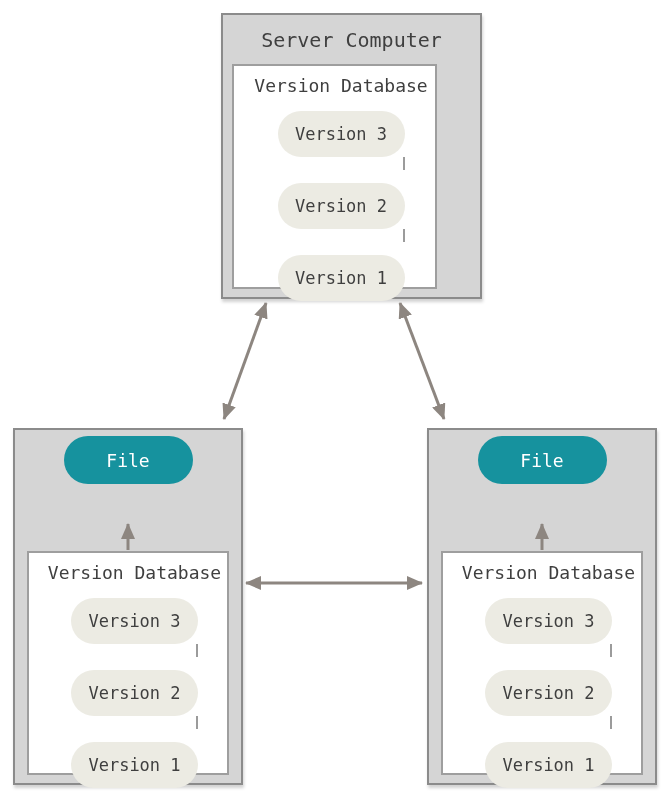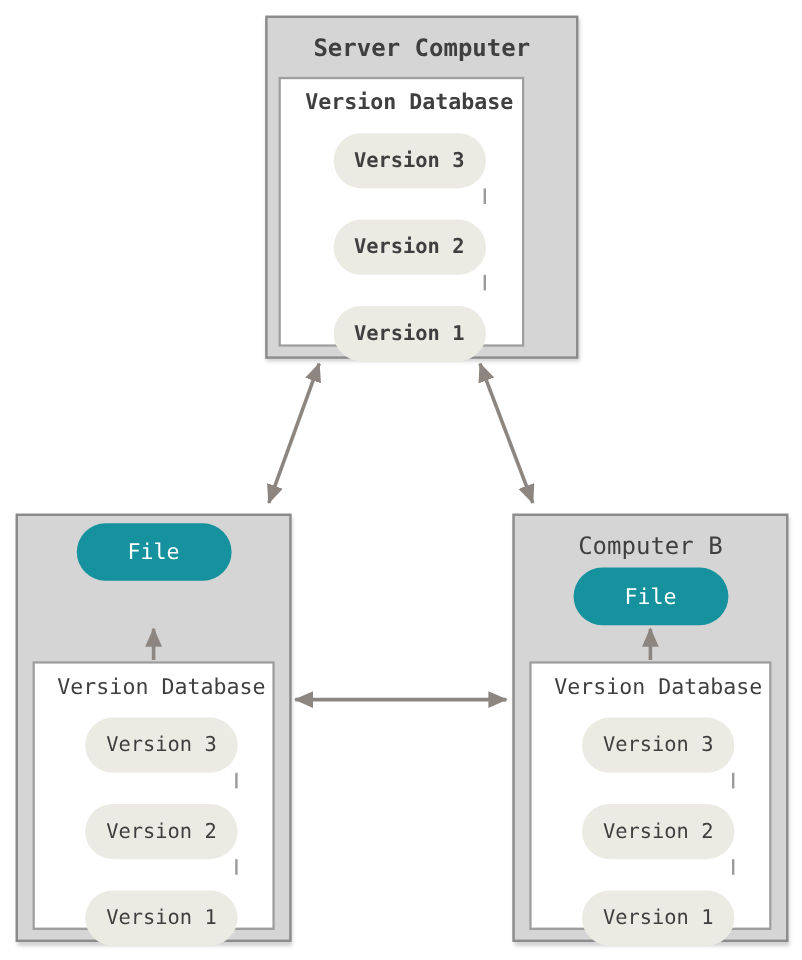--- a/index.html
+++ b/index.html
@@ -27,21 +27,21 @@
     height: 800px;
     background: var(--background);
     overflow: hidden;
   }
   .outer-box {
     position: absolute;
     background: var(--box-fill);
     border: 2px solid var(--box-border);
     box-shadow: 1px 3px 3px rgba(0,0,0,0.18);
   }
-  #server-box   { left: 221px; top: 13px;  width: 261px; height: 286px; font-weight: bold; }
+  #server-box   { left: 221px; top: 13px;  width: 261px; height: 286px; }
   #computer-a-box { left: 13px;  top: 428px; width: 230px; height: 357px; }
   #computer-b-box { left: 427px; top: 428px; width: 230px; height: 357px; }
 
   .box-title {
     text-align: center;
     font-size: 20px;
     margin-top: 13px;
     height: 24px;
     line-height: 24px;
     color: var(--text);
@@ -139,21 +139,20 @@
         <div class="version-pill">Version 3</div>
         <div class="pill-connector"></div>
         <div class="version-pill">Version 2</div>
         <div class="pill-connector"></div>
         <div class="version-pill">Version 1</div>
       </div>
     </div>
   </div>
 
   <div class="outer-box" id="computer-b-box">
-    <div class="box-title">Computer B</div>
     <div class="file-pill">File</div>
     <div class="inner-box">
       <div class="db-label">Version Database</div>
       <div class="pill-stack">
         <div class="version-pill">Version 3</div>
         <div class="pill-connector"></div>
         <div class="version-pill">Version 2</div>
         <div class="pill-connector"></div>
         <div class="version-pill">Version 1</div>
       </div>

